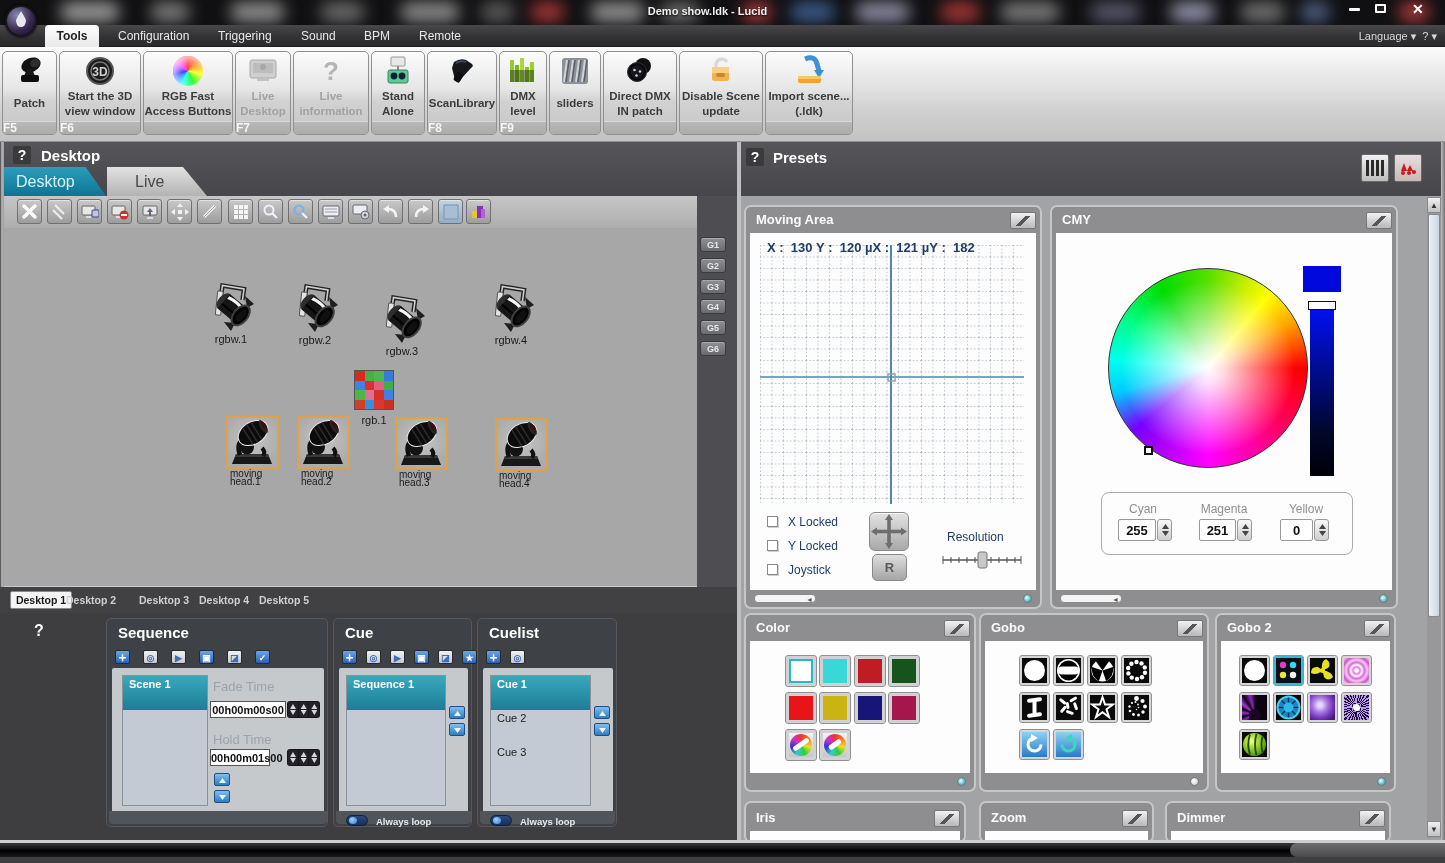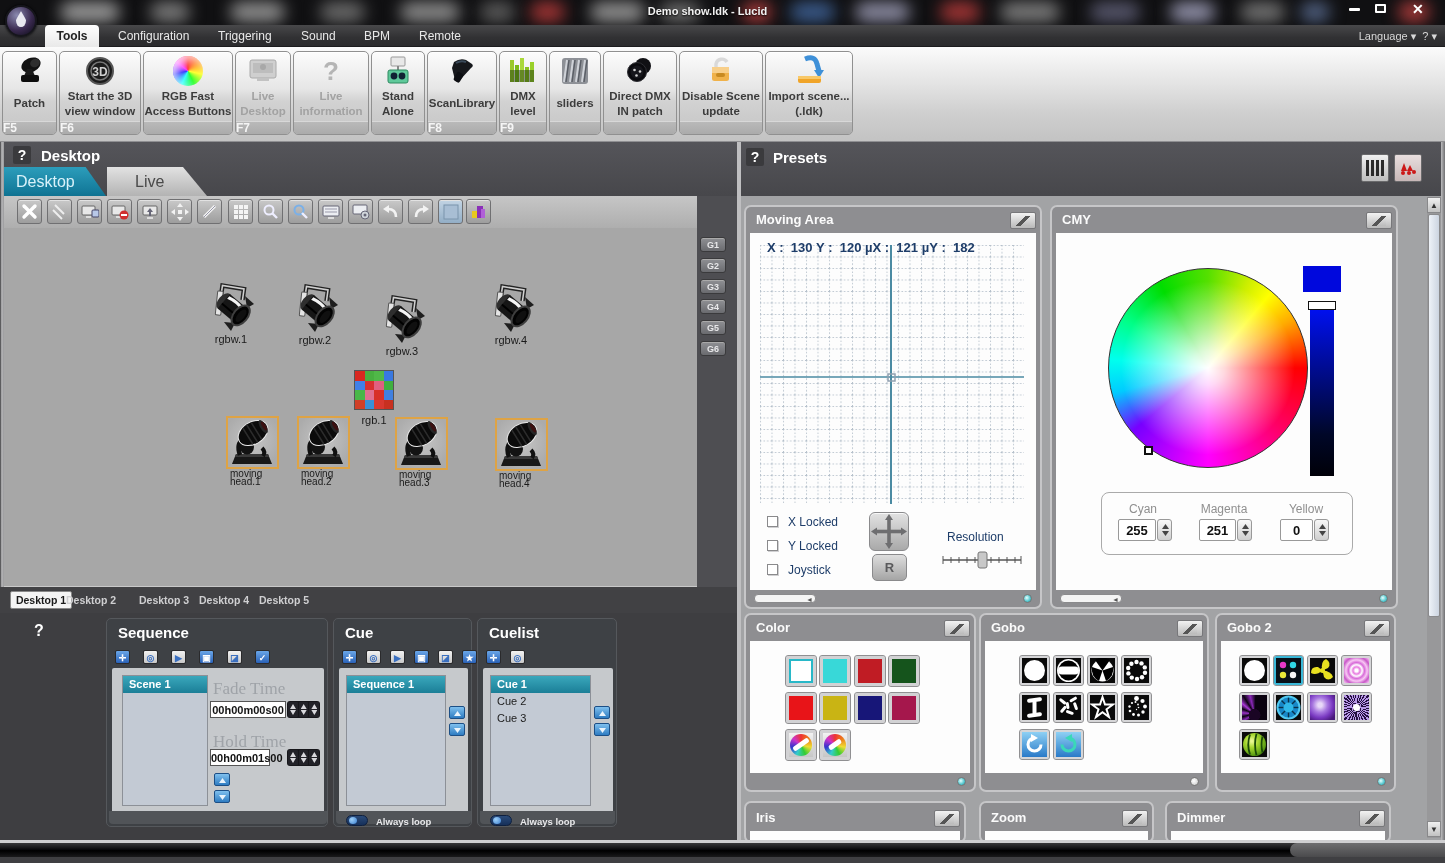--- a/index.html
+++ b/index.html
@@ -56,27 +56,27 @@
 
 .spanel { position:absolute; top:5px; background:#3e4145; border:1px solid #55585c; border-radius:5px; }
 .spanel .stitle { position:absolute; left:11px; top:5px; color:#fff; font-weight:bold; font-size:15px; }
 .sicon { position:absolute; top:31px; width:15px; height:14px; border-radius:2px; border:1px solid #2a2a2c; }
 .sicon.blue { background:linear-gradient(#6aa6e8,#2a62b8); }
 .sicon.sil { background:linear-gradient(#f2f2f2,#c9c9c9); }
 .sicon span { display:block; text-align:center; font-size:9px; line-height:14px; color:#fff; font-weight:bold; }
 .sicon.sil span { color:#3a6fc0; }
 .scontent { position:absolute; left:5px; top:49px; background:#c6c9cc; border-radius:2px; }
 .slist { position:absolute; background:#c3cad4; border:1px solid #8c9097; }
-.slrow { height:17px; font-size:11px; color:#1c1c1c; padding-left:6px; line-height:17px; }
+.slrow { height:34px; font-size:11px; color:#1c1c1c; padding-left:6px; line-height:17px; }
 .slrow.sel { background:linear-gradient(#3aa8bc,#1b7e97); color:#fff; font-weight:bold; }
 .sfoot { position:absolute; left:2px; bottom:2px; background:#515458; border-radius:0 0 4px 4px; }
 .bbtn { position:absolute; width:16px; height:13px; border-radius:2px; background:linear-gradient(#7fc0ee,#2e7cc2); border:1px solid #1c4f86; }
 .bbtn:after { content:""; position:absolute; left:4px; top:4px; width:7px; height:5px; background:#eaf4fc; clip-path:polygon(50% 0,100% 100%,0 100%); }
 .bbtn.dn:after { clip-path:polygon(0 0,100% 0,50% 100%); }
-.glabel { position:absolute; font-size:17px; color:#9fa3a8;font-family:Liberation Serif, serif; }
+.glabel { position:absolute; font-size:13px; color:#9fa3a8; }
 .tinput { position:absolute; height:17px; background:#fff; border:1px solid #555; font-size:11px; font-weight:bold; color:#111; text-align:center; line-height:16px; }
 .tspin { position:absolute; height:17px; width:33px; background:#16161a; border-radius:3px; display:flex; gap:1px; padding:1px; }
 .tspin i { flex:1; background:#222228; border-radius:1px; position:relative; }
 .tspin i:before { content:""; position:absolute; left:2px; top:2px; width:6px; height:5px; background:#d8d8dc; clip-path:polygon(50% 0,100% 100%,0 100%); }
 .tspin i:after { content:""; position:absolute; left:2px; bottom:2px; width:6px; height:5px; background:#d8d8dc; clip-path:polygon(0 0,100% 0,50% 100%); }
 .toggle { position:absolute; width:22px; height:11px; background:linear-gradient(#2a4a78,#16305a); border-radius:6px; border:1px solid #0e2040; }
 .toggle:before { content:""; position:absolute; left:2px; top:1px; width:8px; height:7px; background:radial-gradient(circle at 35% 35%,#9fd0f8,#3a7fd0); border-radius:50%; }
 .looplab { position:absolute; color:#e8e8ea; font-size:9.5px; font-weight:bold; }
 
 

